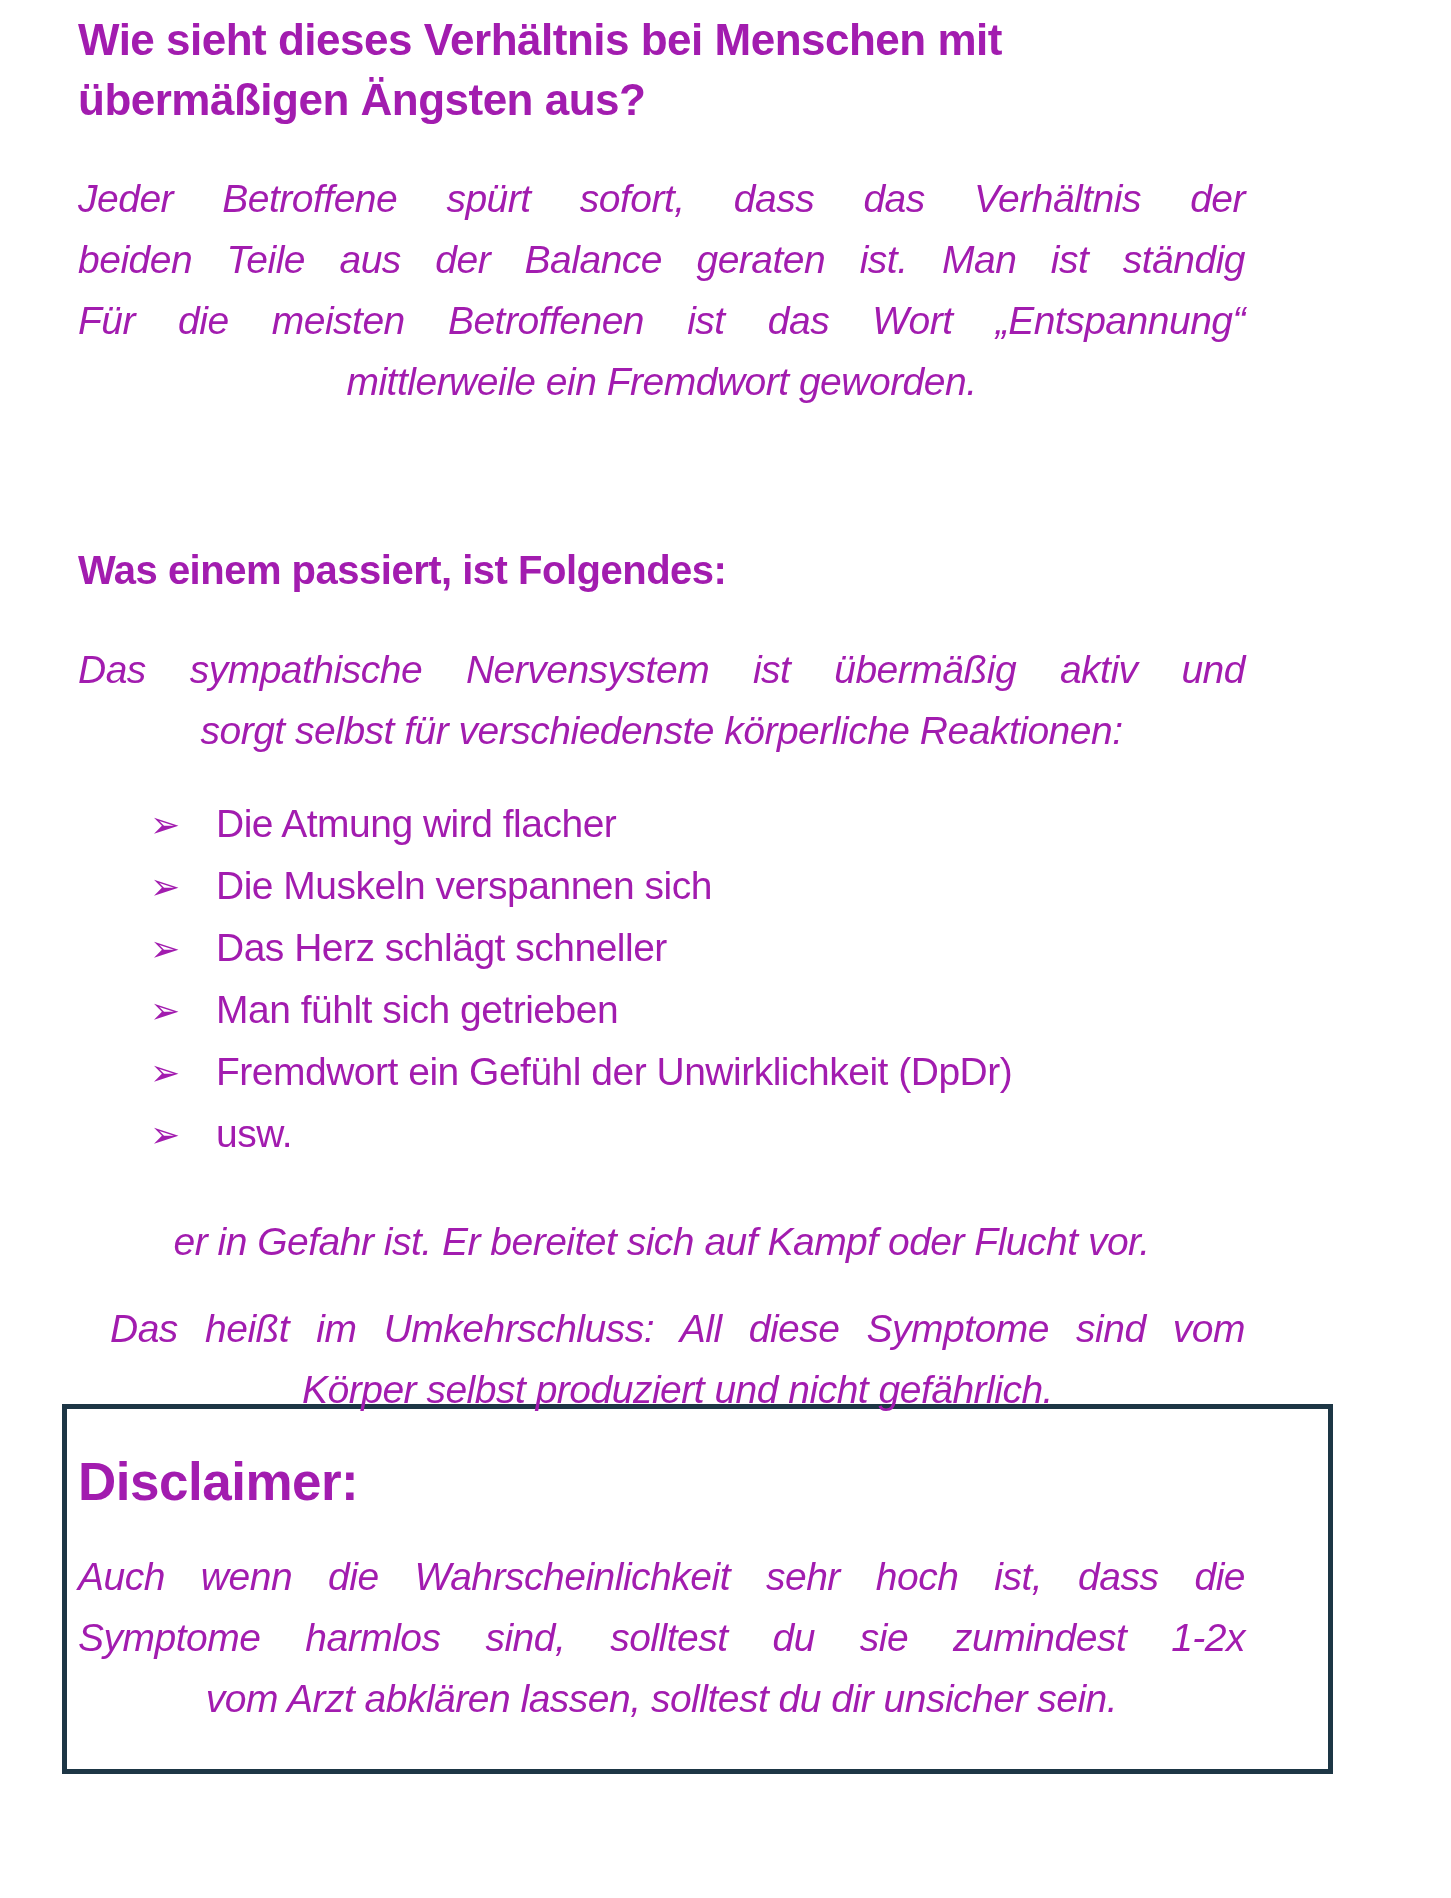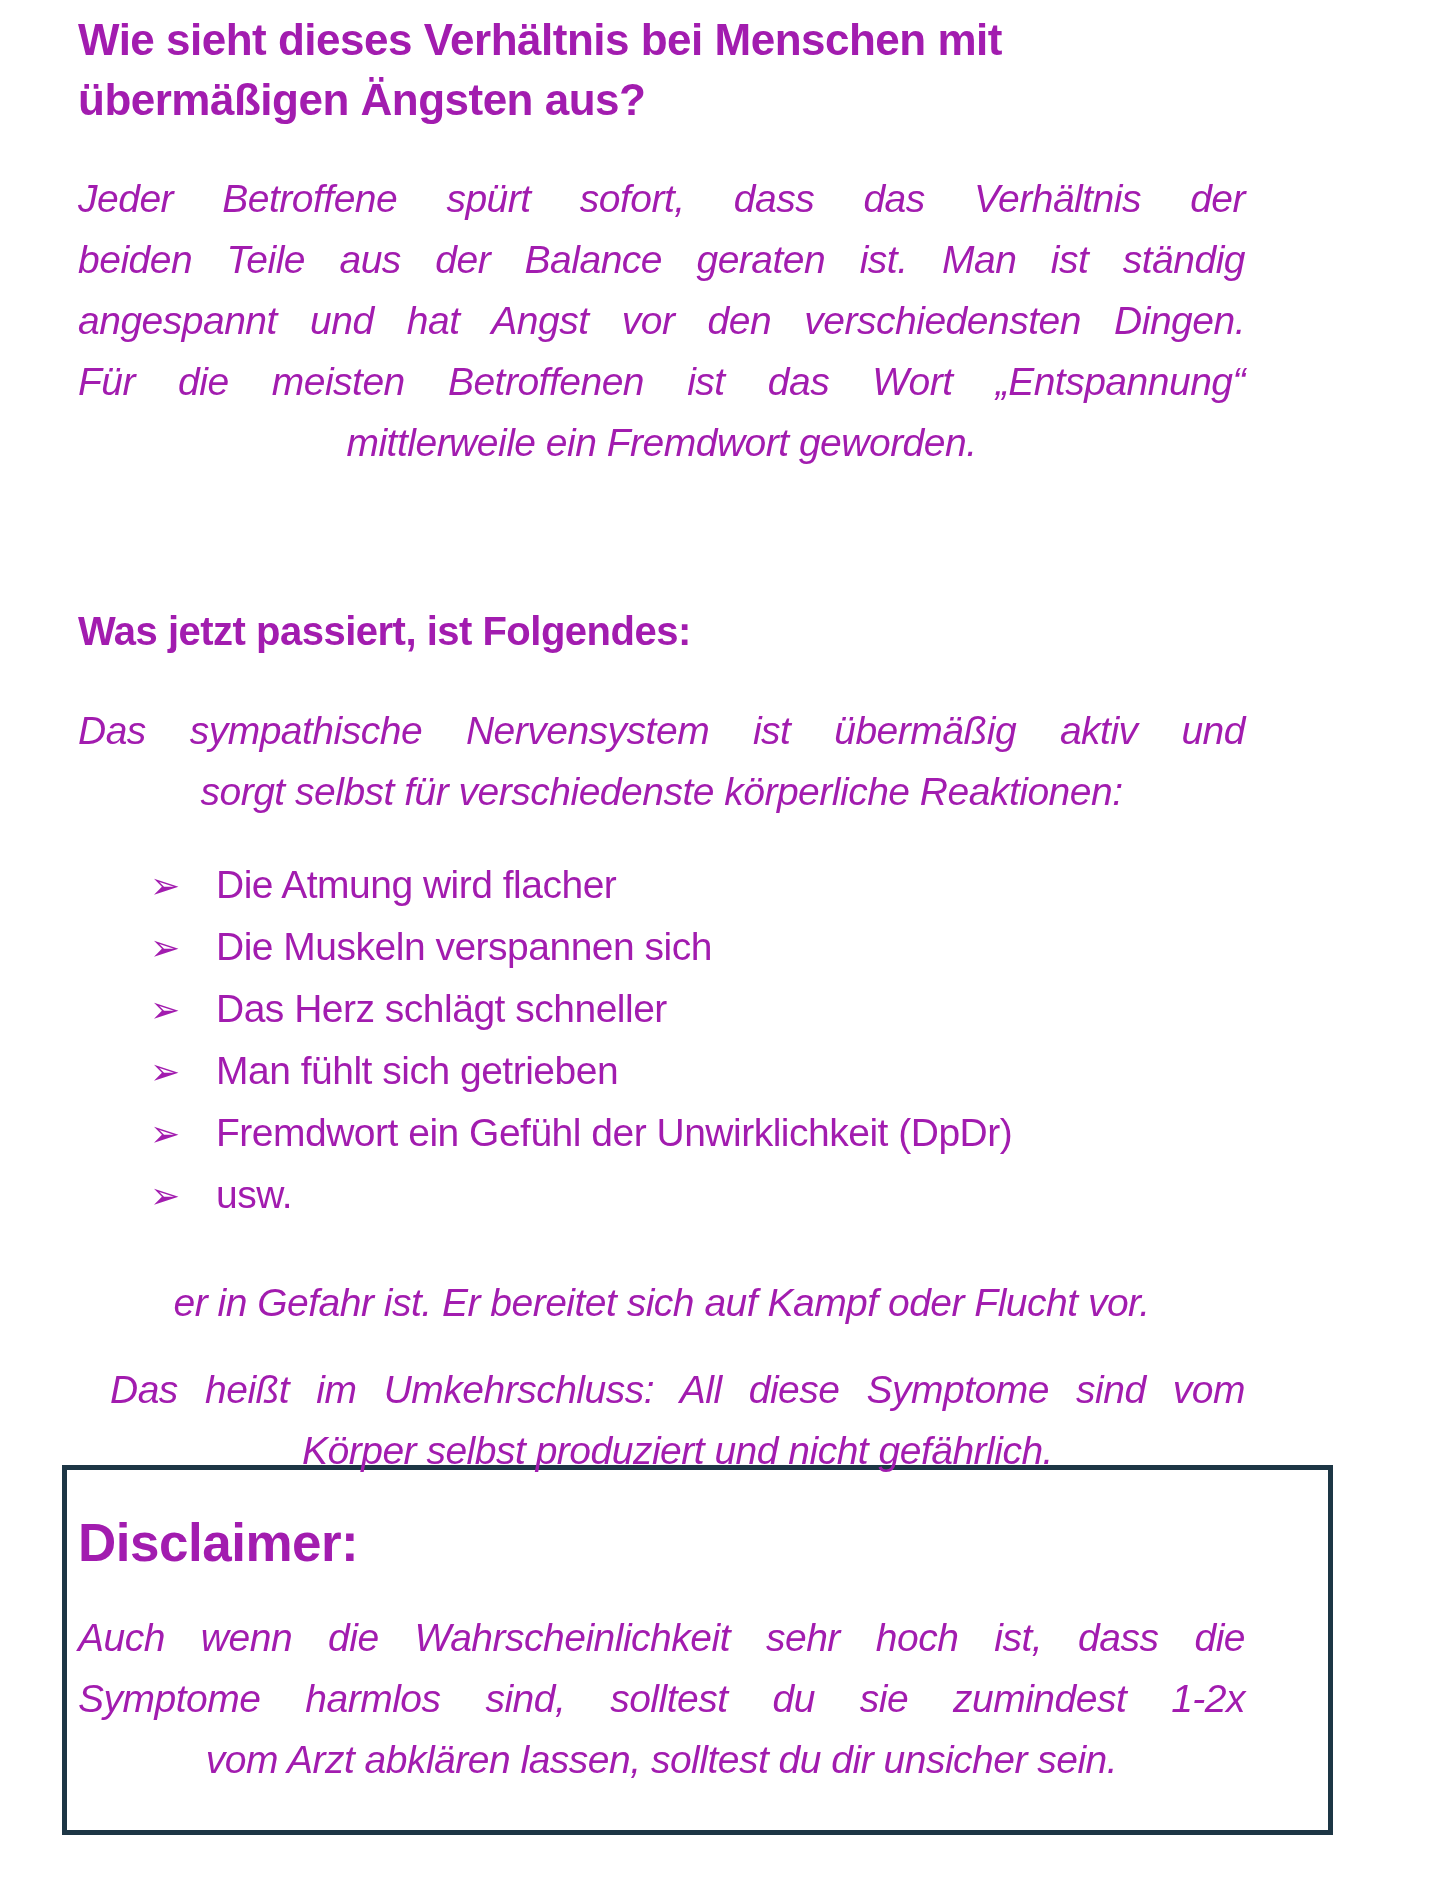--- a/index.html
+++ b/index.html
@@ -84,26 +84,25 @@
 <div class="page">
 
   <h1 class="doc-title">
       <div class="line">Wie sieht dieses Verhältnis bei Menschen mit</div>
       <div class="line">übermäßigen Ängsten aus?</div>
     </h1>
 
   <div class="para p1">
       <div class="line stretch">Jeder Betroffene spürt sofort, dass das Verhältnis der</div>
       <div class="line stretch">beiden Teile aus der Balance geraten ist. Man ist ständig</div>
-      <div class="line stretch">angespannt und hat Angst vor den verschiedensten Dingen.</div>
       <div class="line stretch">Für die meisten Betroffenen ist das Wort „Entspannung“</div>
       <div class="line nowrapline">mittlerweile ein Fremdwort geworden.</div>
     </div>
 
-  <div class="section-heading">Was jetzt passiert, ist Folgendes:</div>
+  <div class="section-heading">Was einem passiert, ist Folgendes:</div>
 
   <div class="para p2">
       <div class="line stretch">Das sympathische Nervensystem ist übermäßig aktiv und</div>
       <div class="line nowrapline">sorgt selbst für verschiedenste körperliche Reaktionen:</div>
     </div>
 
   <div class="bullet-list">
       <div class="bullet-item">
         <span class="marker">➢</span>
         <span>Die Atmung wird flacher</span>

